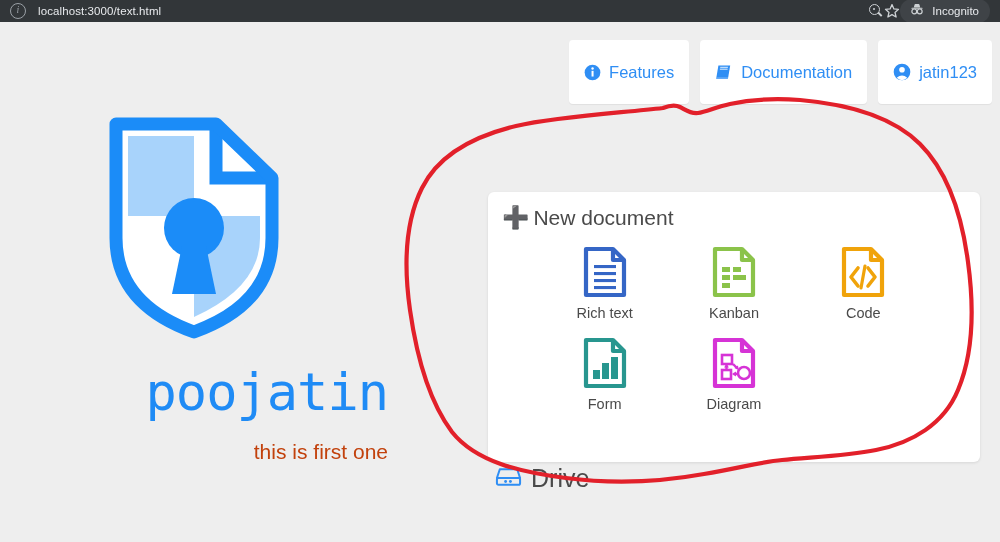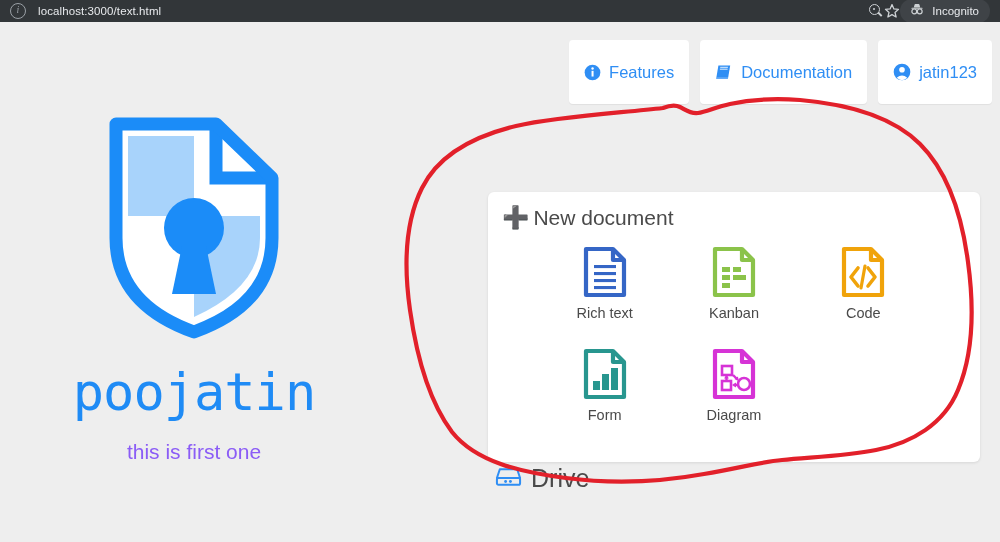--- a/index.html
+++ b/index.html
@@ -132,36 +132,36 @@
     align-items: center;
     flex: none;
   }
 
   
   .hero {
     position: absolute;
     left: 0;
     top: 90px;
     width: 388px;
-    text-align: center;
+    text-align: right;
   }
   .logo-wrap {
     display: flex;
     justify-content: center;
   }
   .site-title {
     color: #1f8bf5;
     font-family: "DejaVu Sans Mono", monospace;
     font-size: 52px;
     font-weight: 400;
     margin-top: 14px;
     letter-spacing: -1px;
   }
   .site-subtitle {
-    color: #8b5cf6;
+    color: #c2410c;
     font-size: 21px;
     margin-top: 18px;
   }
   .footer-sliver {
     position: absolute;
     left: 0;
     top: 448px;
     width: 388px;
     text-align: center;
     color: #2f8ef4;
@@ -192,21 +192,21 @@
   }
   .card-title .plus {
     font-size: 22px;
     font-weight: bold;
     color: #3c3c3c;
     line-height: 1;
   }
   .types-grid {
     display: grid;
     grid-template-columns: repeat(3, 1fr);
-    row-gap: 25px;
+    row-gap: 14px;
     padding: 14px 52px 0 52px;
   }
   .type-item {
     display: flex;
     flex-direction: column;
     align-items: center;
     cursor: pointer;
   }
   .type-item .ticon {
     width: 54px;

